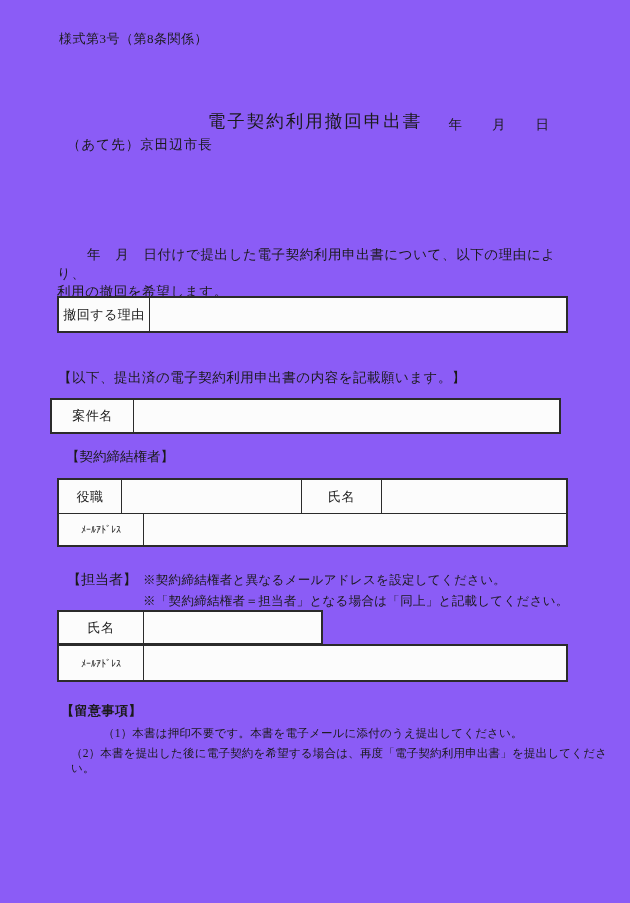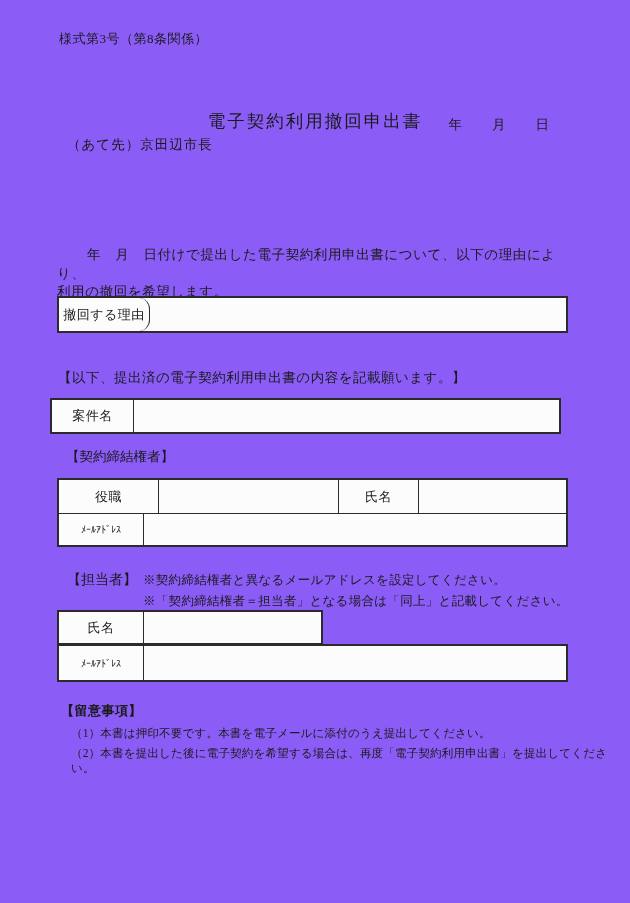--- a/index.html
+++ b/index.html
@@ -53,56 +53,56 @@
   .applicant-table .trow { height: 18.3px; }
   .applicant-table .tlabel { width: 112px; }
 
   
   .body-par { left: 57px; top: 246px; width: 514px; font-size: 13.5px; line-height: 18.5px; letter-spacing: 0.6px; }
   .body-par .indent { text-indent: 30px; }
 
   
   .reason-table { left: 57px; top: 296px; width: 511px; }
   .reason-table .trow { height: 33px; }
-  .reason-table .tlabel { width: 91px; border-radius: 11px; }
+  .reason-table .tlabel { width: 91px; }
 
   .section-note { left: 58px; top: 369px; font-size: 13.5px; letter-spacing: 0.5px; }
 
   
   .case-table { left: 50px; top: 398px; width: 511px; }
   .case-table .trow { height: 32px; }
   .case-table .tlabel { width: 82px; }
 
   .signer-heading { left: 66px; top: 448px; font-size: 13.5px; }
 
   
   .signer-table { left: 57px; top: 478px; width: 511px; }
   .signer-table .row1 { height: 33px; }
   .signer-table .row2 { height: 32px; }
-  .signer-table .c-pos-label { width: 100px; }
+  .signer-table .c-pos-label { width: 63px; }
   .signer-table .c-pos-value { width: 180px; border-right: 1px solid #2b2b2b; }
   .signer-table .c-name-label { width: 80px; }
   .signer-table .c-mail-label { width: 85px; }
 
   .contact-heading { left: 67px; top: 571px; font-size: 14px; }
   .contact-note { left: 143px; font-size: 12.5px; letter-spacing: 0.3px; }
   .contact-note.n1 { top: 572px; }
   .contact-note.n2 { top: 593px; }
 
   
   .contact-name-table { left: 57px; top: 610px; width: 266px; }
   .contact-name-table .trow { height: 31px; }
   .contact-name-table .tlabel { width: 85px; }
   .contact-mail-table { left: 57px; top: 644px; width: 511px; }
   .contact-mail-table .trow { height: 34px; }
   .contact-mail-table .tlabel { width: 85px; }
 
   .notes-heading { left: 61px; top: 702px; font-size: 13px; font-weight: bold; letter-spacing: 0.5px; }
   .note-item { left: 71px; font-size: 11.5px; letter-spacing: 0.2px; }
-  .note-item.i1 { top: 726px; }
+  .note-item.i1 { top: 726px; margin-left: 32px; }
   .note-item.i2 { top: 746px; }
 </style>
 </head>
 <body>
 
 <div class="page">
 
   <div class="abs form-number">様式第3号（第8条関係）</div>
 
   <div class="abs doc-title">電子契約利用撤回申出書</div>

